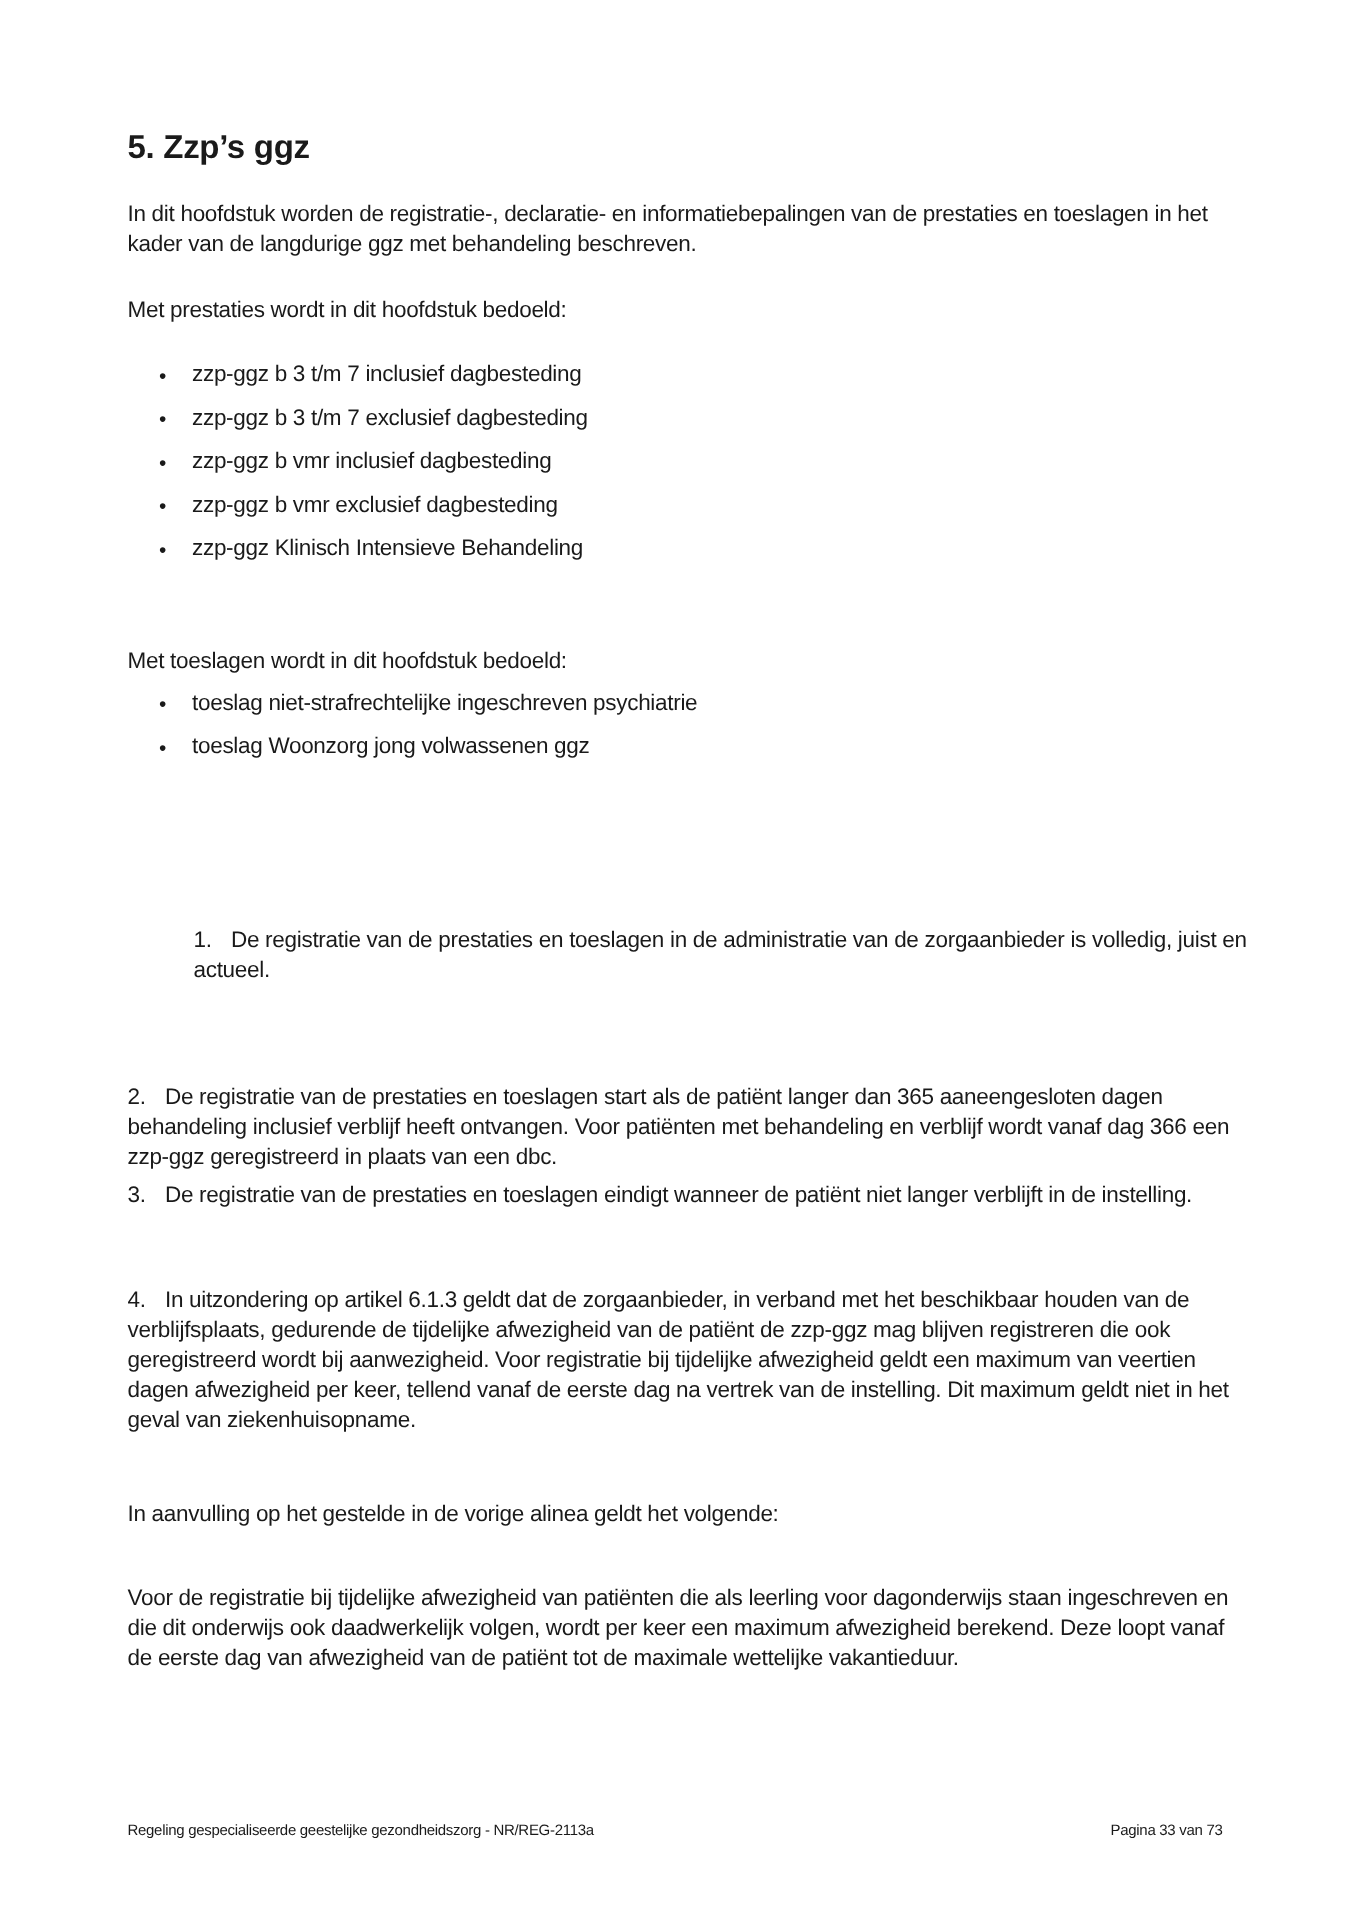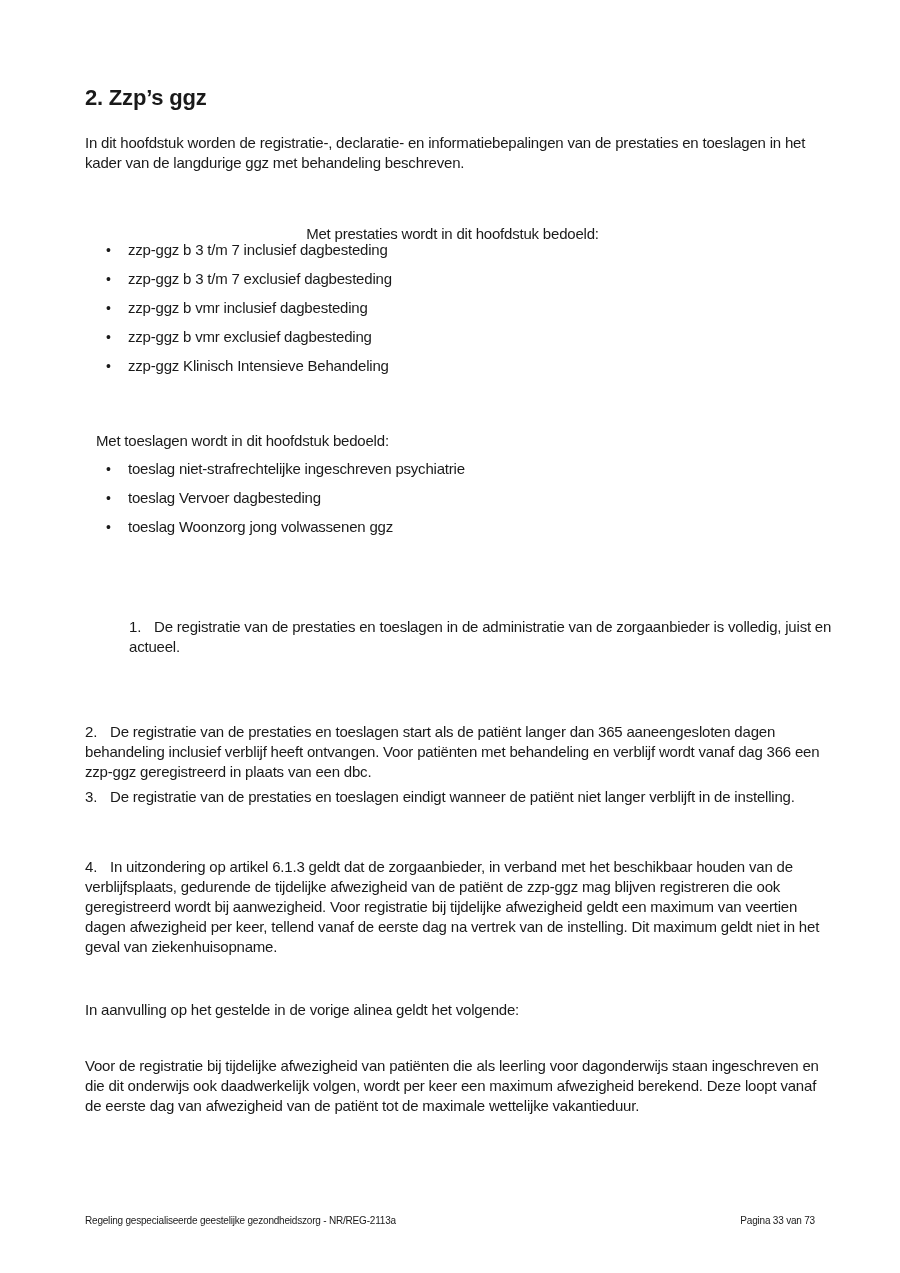--- a/index.html
+++ b/index.html
@@ -31,23 +31,23 @@
     line-height: 28px;
     font-weight: 700;
   }
   h2.block {
     top: 559px;
     font-size: 26px;
     line-height: 34px;
     font-weight: 400;
   }
   .pos-intro          { top: 133px; }
-  .pos-prestaties-lead{ top: 224px; text-align: center; }
+  .pos-prestaties-lead{ top: 197px; }
   .pos-ul1            { top: 240px; }
-  .pos-toeslagen-lead { top: 431px; margin-left: 11px; }
+  .pos-toeslagen-lead { top: 431px; }
   .pos-ul2            { top: 459px; }
   .pos-item1          { top: 617px; margin-left: 44px; }
   .pos-item2          { top: 690px; margin-top: 32px; }
   .pos-item3          { top: 787px; }
   .pos-item4          { top: 857px; }
   .pos-aanvulling     { top: 1000px; }
   .pos-leerling       { top: 1056px; }
 
   ul.block {
     list-style: none;
@@ -81,39 +81,38 @@
     font-size: 10px;
     line-height: 18px;
     letter-spacing: -0.2px;
   }
 </style>
 </head>
 <body>
 
 <div class="page">
 
-  <h1 class="block">2. Zzp’s ggz</h1>
+  <h1 class="block">5. Zzp’s ggz</h1>
 
   <p class="block pos-intro">In dit hoofdstuk worden de registratie-, declaratie- en informatiebepalingen van de prestaties en toeslagen in het kader van de langdurige ggz met behandeling beschreven.</p>
 
   <p class="block pos-prestaties-lead">Met prestaties wordt in dit hoofdstuk bedoeld:</p>
 
   <ul class="block pos-ul1">
     <li>zzp-ggz b 3 t/m 7 inclusief dagbesteding</li>
     <li>zzp-ggz b 3 t/m 7 exclusief dagbesteding</li>
     <li>zzp-ggz b vmr inclusief dagbesteding</li>
     <li>zzp-ggz b vmr exclusief dagbesteding</li>
     <li>zzp-ggz Klinisch Intensieve Behandeling</li>
   </ul>
 
   <p class="block pos-toeslagen-lead">Met toeslagen wordt in dit hoofdstuk bedoeld:</p>
 
   <ul class="block pos-ul2">
     <li>toeslag niet-strafrechtelijke ingeschreven psychiatrie</li>
-    <li>toeslag Vervoer dagbesteding</li>
     <li>toeslag Woonzorg jong volwassenen ggz</li>
   </ul>
 
 
   <p class="block numbered pos-item1"><span class="num">1.</span><span>De registratie van de prestaties en toeslagen in de administratie van de zorgaanbieder is volledig, juist en actueel.</span></p>
 
   <p class="block numbered pos-item2"><span class="num">2.</span><span>De registratie van de prestaties en toeslagen start als de patiënt langer dan 365 aaneengesloten dagen behandeling inclusief verblijf heeft ontvangen. Voor patiënten met behandeling en verblijf wordt vanaf dag 366 een zzp-ggz geregistreerd in plaats van een dbc.</span></p>
 
   <p class="block numbered pos-item3"><span class="num">3.</span><span>De registratie van de prestaties en toeslagen eindigt wanneer de patiënt niet langer verblijft in de instelling.</span></p>
 

